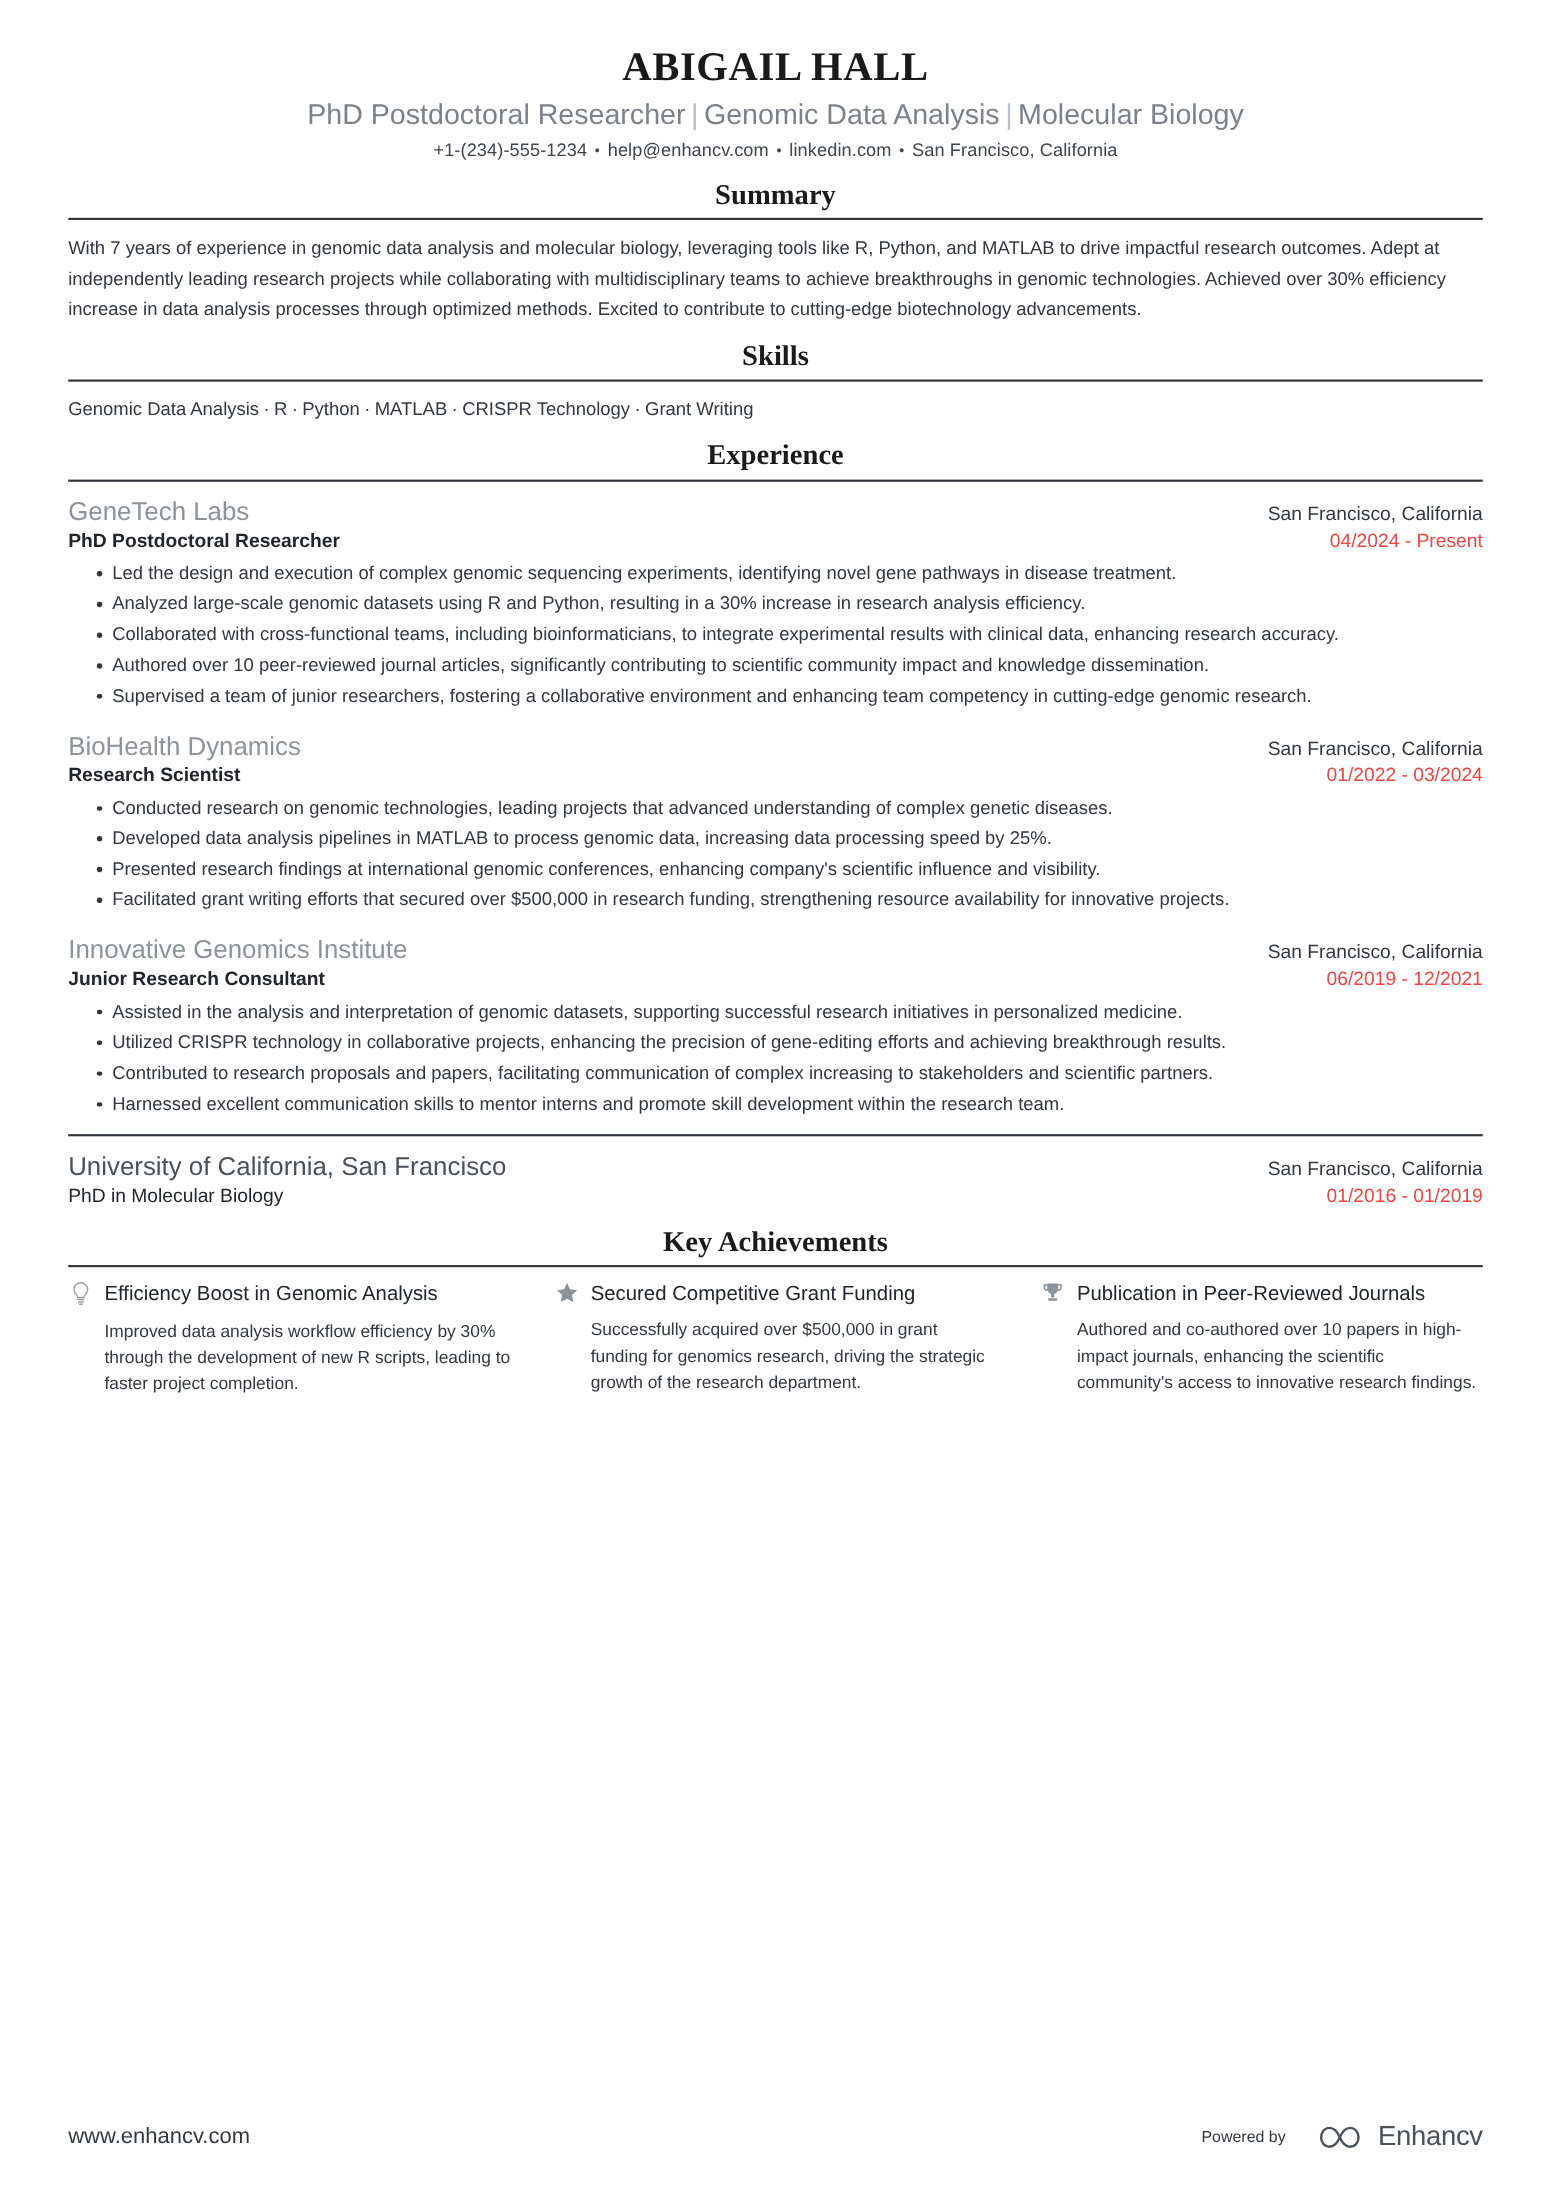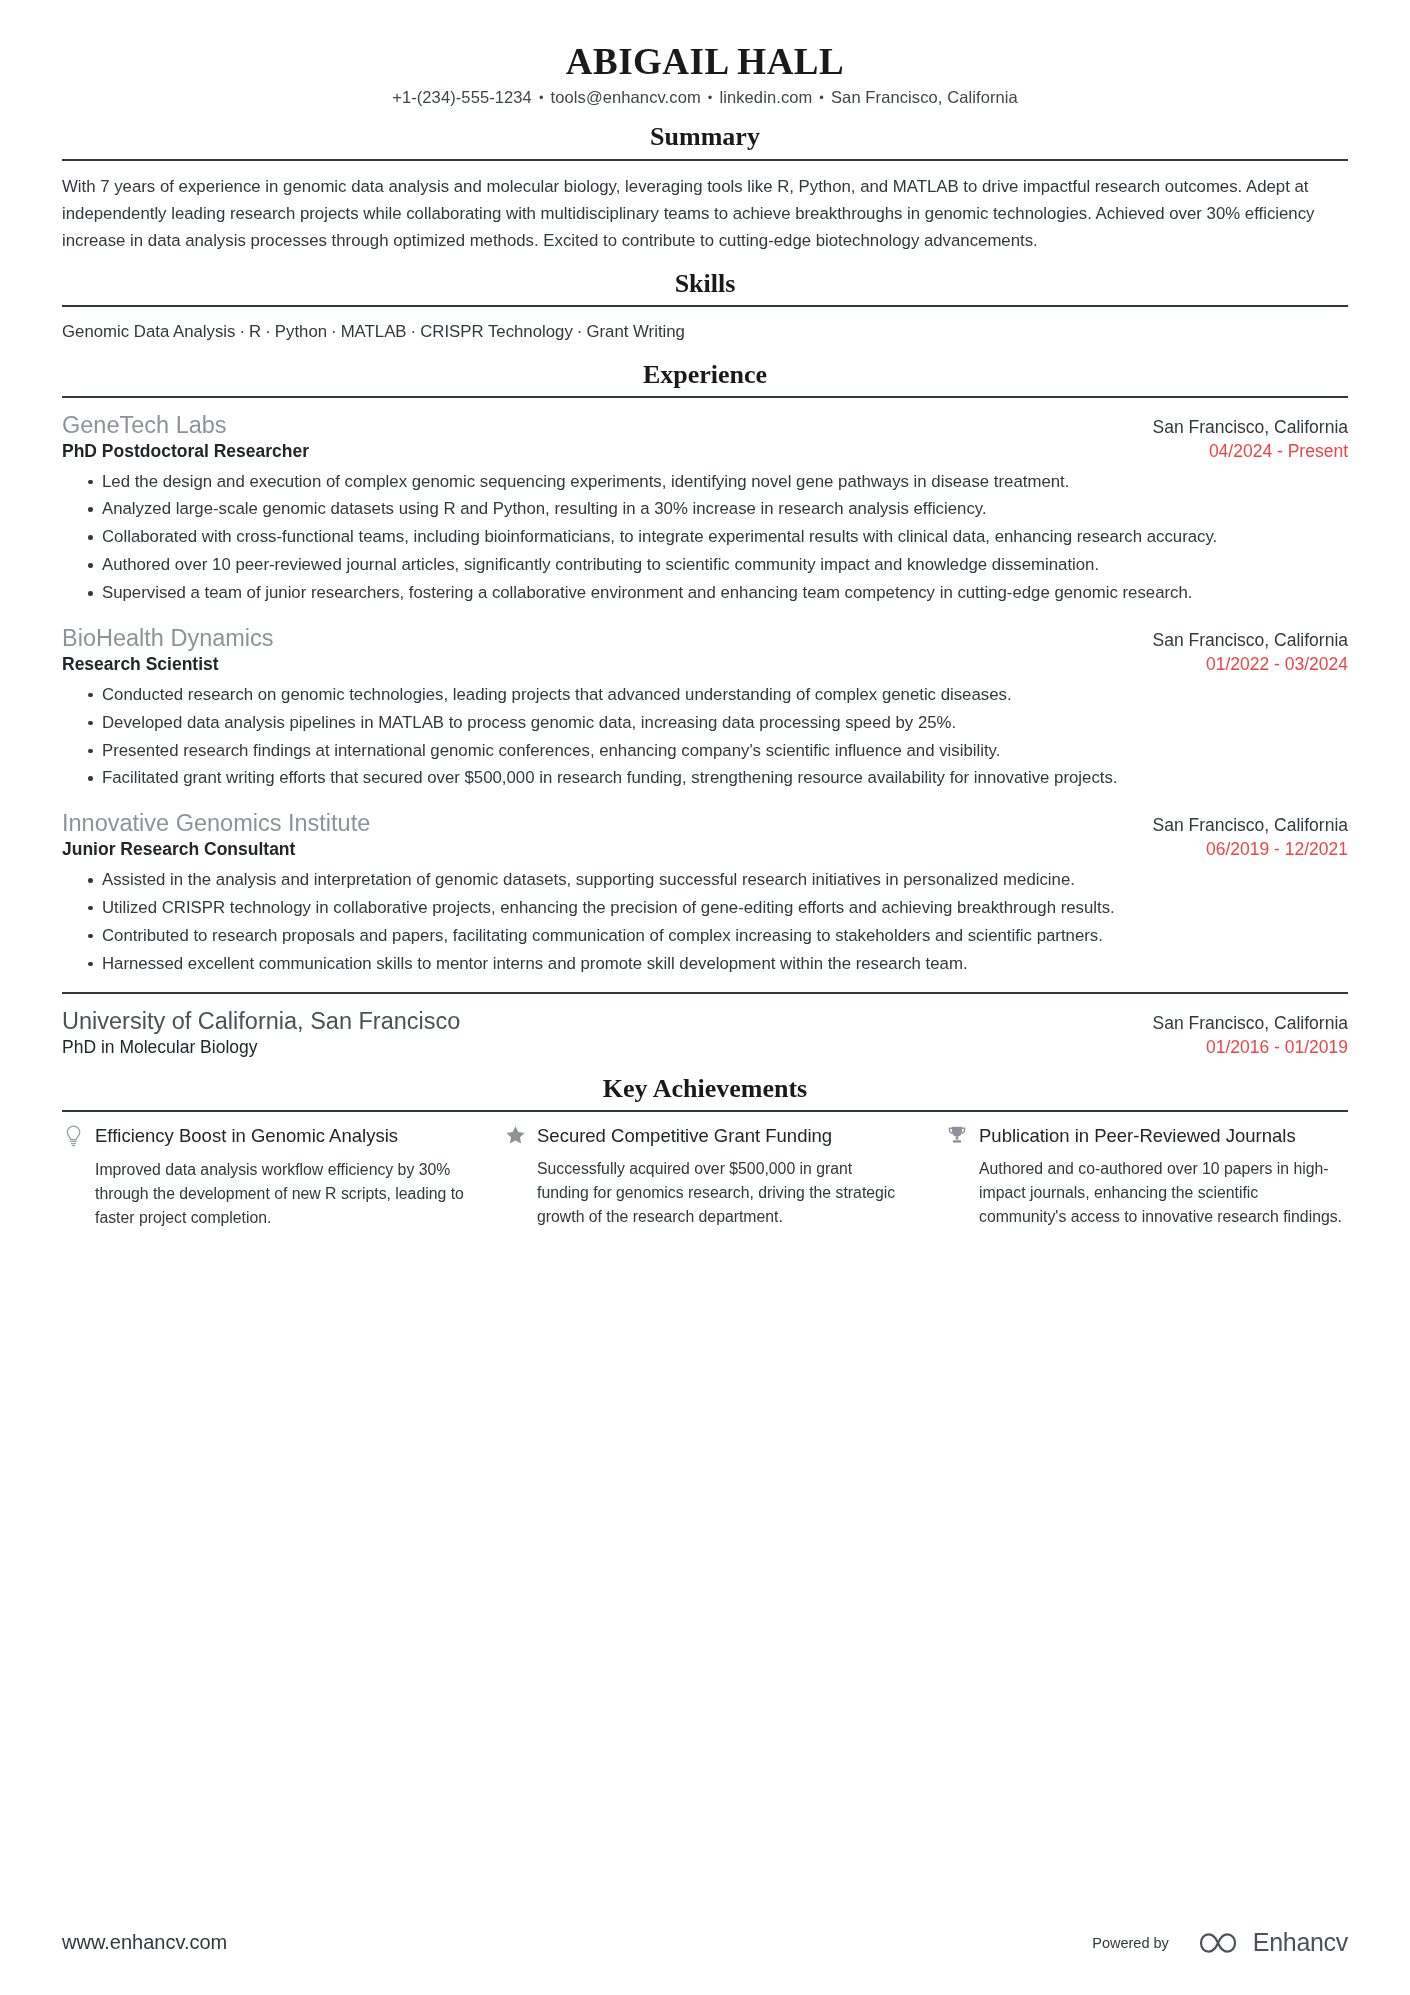--- a/index.html
+++ b/index.html
@@ -225,22 +225,25 @@
     letter-spacing: -0.3px;
   }
 </style>
 </head>
 <body>
 
 <div class="page">
 
   <div>
     <div class="name">ABIGAIL HALL</div>
+    <div class="headline">
+      <span>PhD Postdoctoral Researcher</span><span class="bar">|</span><span>Genomic Data Analysis</span><span class="bar">|</span><span>Molecular Biology</span>
+    </div>
     <div class="contacts">
-      <span>+1-(234)-555-1234</span><span class="sep">•</span><span>tools@enhancv.com</span><span class="sep">•</span><span>linkedin.com</span><span class="sep">•</span><span>San Francisco, California</span>
+      <span>+1-(234)-555-1234</span><span class="sep">•</span><span>help@enhancv.com</span><span class="sep">•</span><span>linkedin.com</span><span class="sep">•</span><span>San Francisco, California</span>
     </div>
   </div>
 
   <div class="section">
     <div class="section-title">Summary</div>
     <hr class="rule">
     <div class="body-text">With 7 years of experience in genomic data analysis and molecular biology, leveraging tools like R, Python, and MATLAB to drive impactful research outcomes. Adept at independently leading research projects while collaborating with multidisciplinary teams to achieve breakthroughs in genomic technologies. Achieved over 30% efficiency increase in data analysis processes through optimized methods. Excited to contribute to cutting-edge biotechnology advancements.</div>
   </div>
 
   <div class="section">

